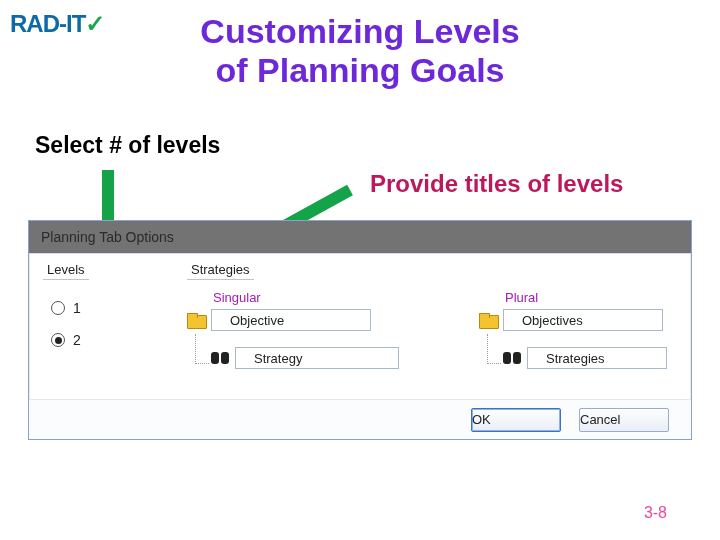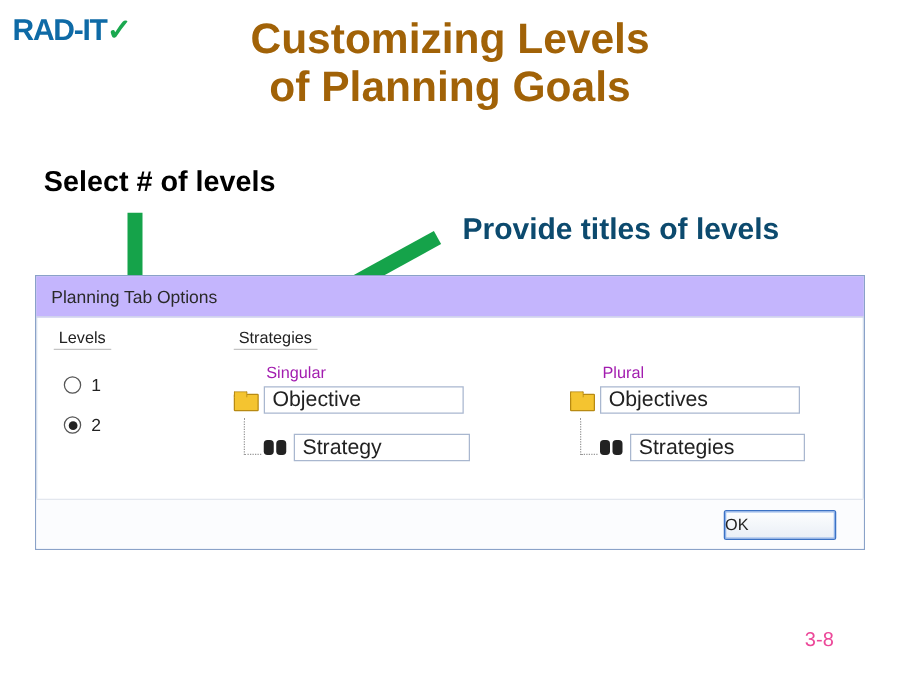--- a/index.html
+++ b/index.html
@@ -22,44 +22,44 @@
     letter-spacing: -1px;
   }
   .logo .acc { color: #1aa84f; }
   .title {
     position: absolute;
     top: 12px; left: 0; right: 0;
     text-align: center;
     font-size: 34px;
     line-height: 1.15;
     font-weight: 700;
-    color: #a16207;
+    color: #6d28d9;
   }
   .ann1 {
     position: absolute;
     top: 132px; left: 35px;
     font-size: 23px; font-weight: 700; color: #000000;
   }
   .ann2 {
     position: absolute;
     top: 170px; left: 370px;
-    font-size: 24px; font-weight: 700; color: #0c4a6e;
+    font-size: 24px; font-weight: 700; color: #be185d;
   }
   svg.arrow { position: absolute; }
 
   .panel {
     position: absolute;
     top: 220px; left: 28px;
     width: 664px; height: 220px;
     background: #fff;
     border: 1px solid #8aa2c8;
     box-shadow: 0 0 0 1px #e6edf5 inset;
   }
   .panel-header {
-    background: #c4b5fd;
+    background: #737373;
     border-bottom: 1px solid #d4dce8;
     font-size: 14px;
     color: #2a2a2a;
     padding: 8px 12px;
   }
   .panel-body {
     position: relative;
     height: 150px;
     padding: 10px 14px 0 14px;
   }
@@ -104,21 +104,21 @@
   .icon-binoc::before{ left:0; }
   .icon-binoc::after{ right:0; }
   .tree-conn {
     position:absolute; border-left: 1px dotted #999; border-bottom: 1px dotted #999;
     width: 14px; height: 30px;
   }
   .txt {
     border: 1px solid #a9b7cf;
     background: #fff;
     height: 22px; width: 160px;
-    padding: 2px 6px; font-size: 17px; color: #222;
+    padding: 2px 18px; font-size: 13px; color: #222;
     display:flex; align-items:center;
   }
   .panel-footer {
     position:absolute; bottom:0; left:0; right:0;
     height: 40px;
     display:flex; justify-content:flex-end; align-items:center;
     gap: 18px; padding: 0 22px;
     border-top: 1px solid #e3e7ee;
     background: #fbfcfe;
   }
@@ -185,21 +185,21 @@
           <div class="sub-label">Singular</div>
           <div class="field-row">
             <span class="icon-folder"></span>
             <div class="txt">
                 <span>Objective</span>
               </div>
           </div>
           <div class="tree-conn" style="left:8px; top:44px;"></div>
           <div class="field-row sub">
             <span class="icon-binoc"></span>
-            <div class="txt" style="width:141px">
+            <div class="txt" style="width:164px">
                 <span>Strategy</span>
               </div>
           </div>
         </div>
 
         <div style="position:relative;">
           <div class="sub-label">Plural</div>
           <div class="field-row">
             <span class="icon-folder"></span>
             <div class="txt">
@@ -215,16 +215,19 @@
           </div>
         </div>
       </div>
     </div>
   </div>
 
   <div class="panel-footer">
     <div class="btn default">
         <span>OK</span>
       </div>
+    <div class="btn">
+        <span>Cancel</span>
+      </div>
   </div>
 </div>
 
 <div class="pagenum">3-8</div>
 
 </body></html>

